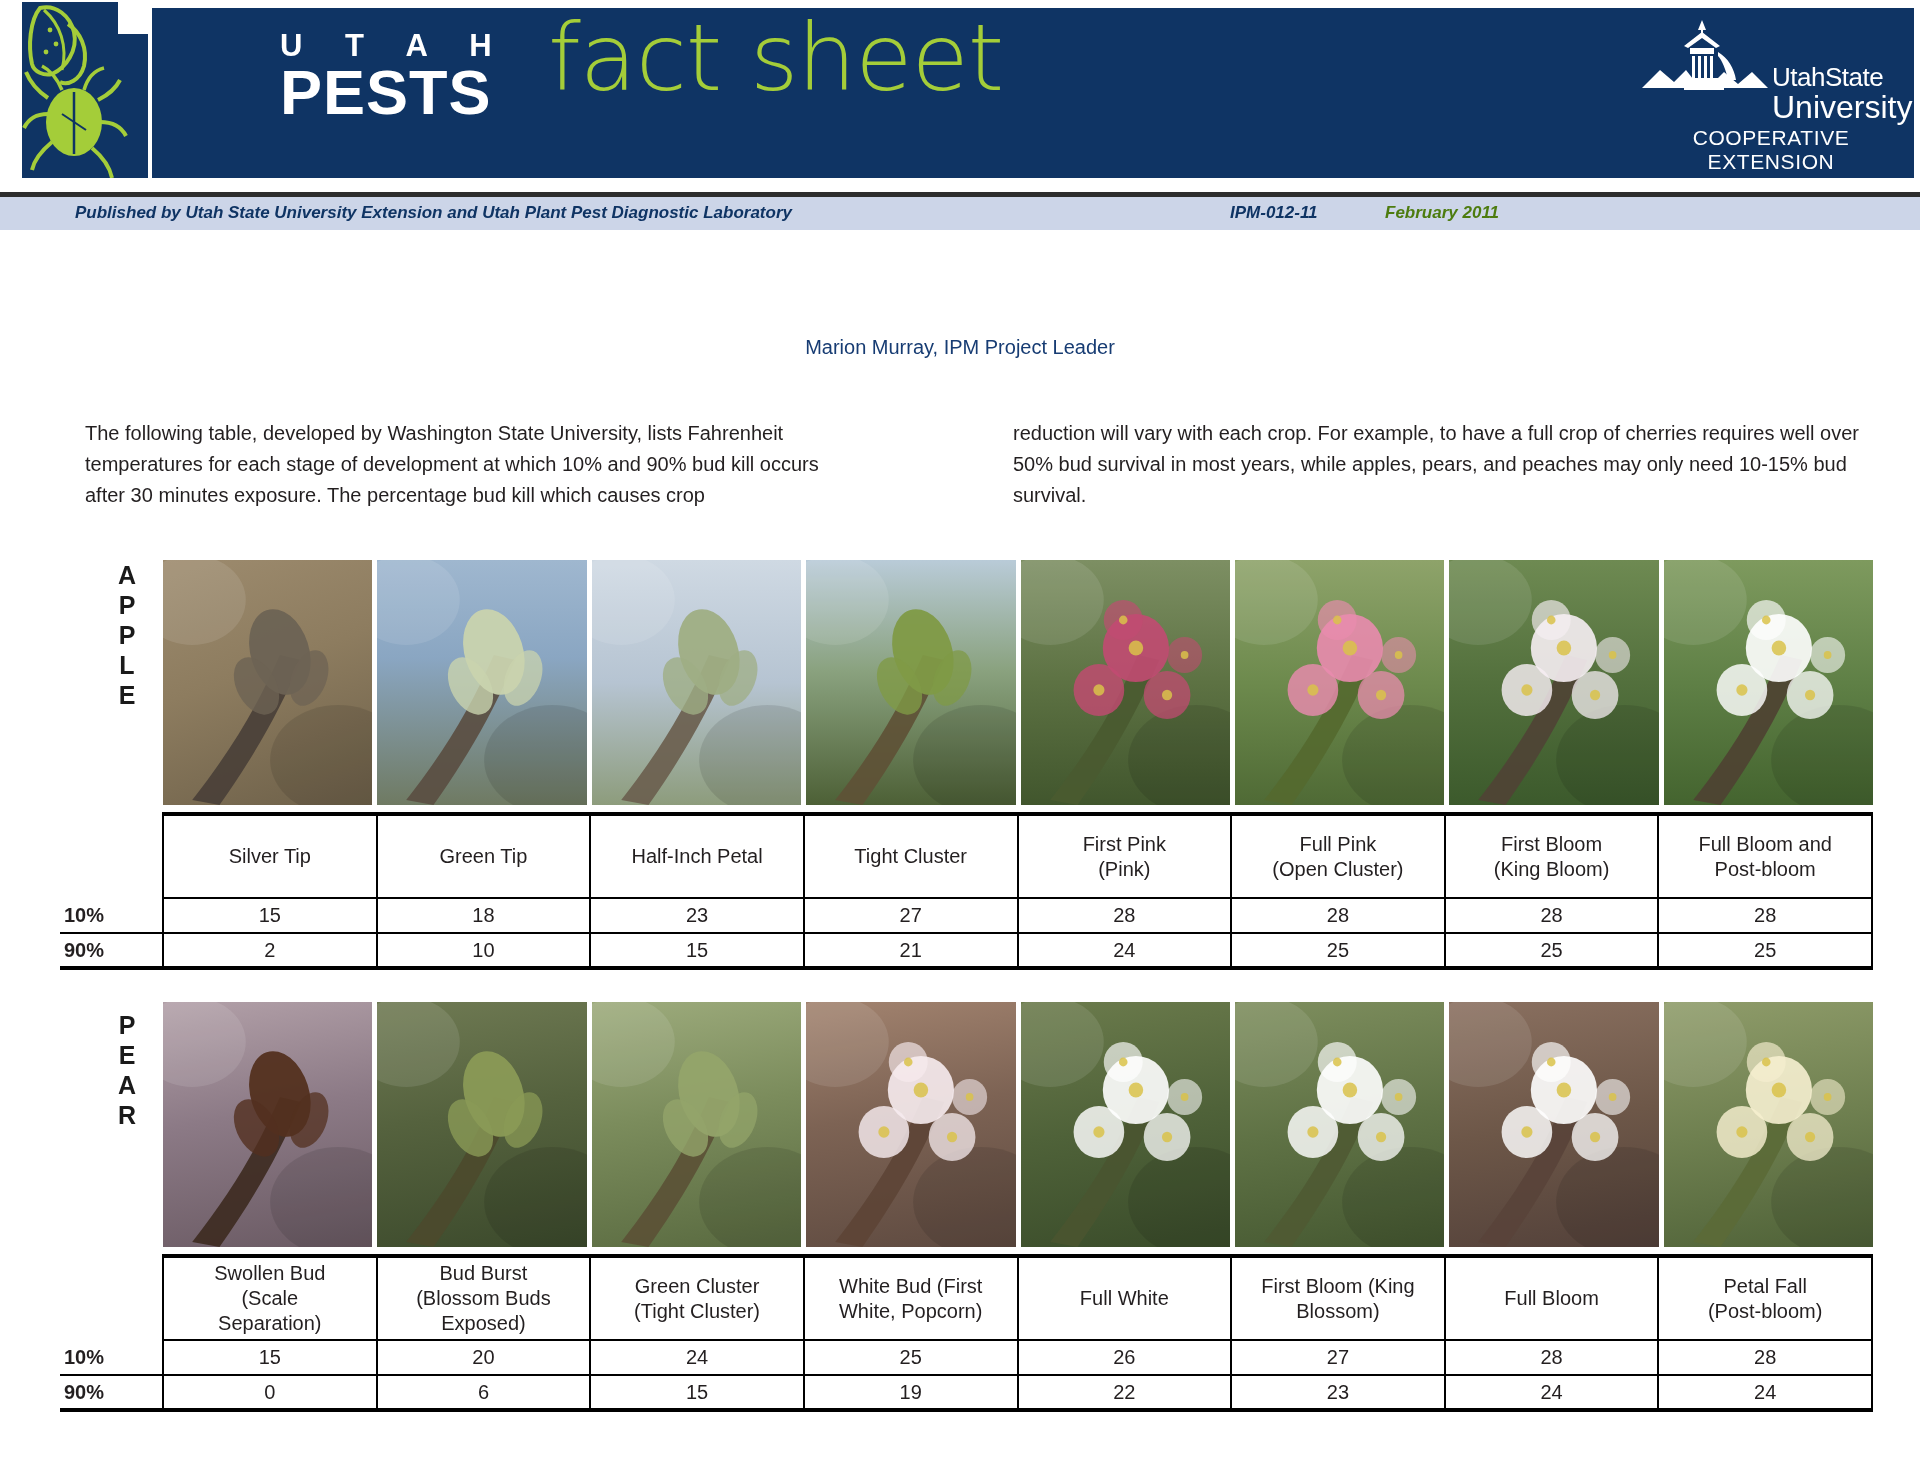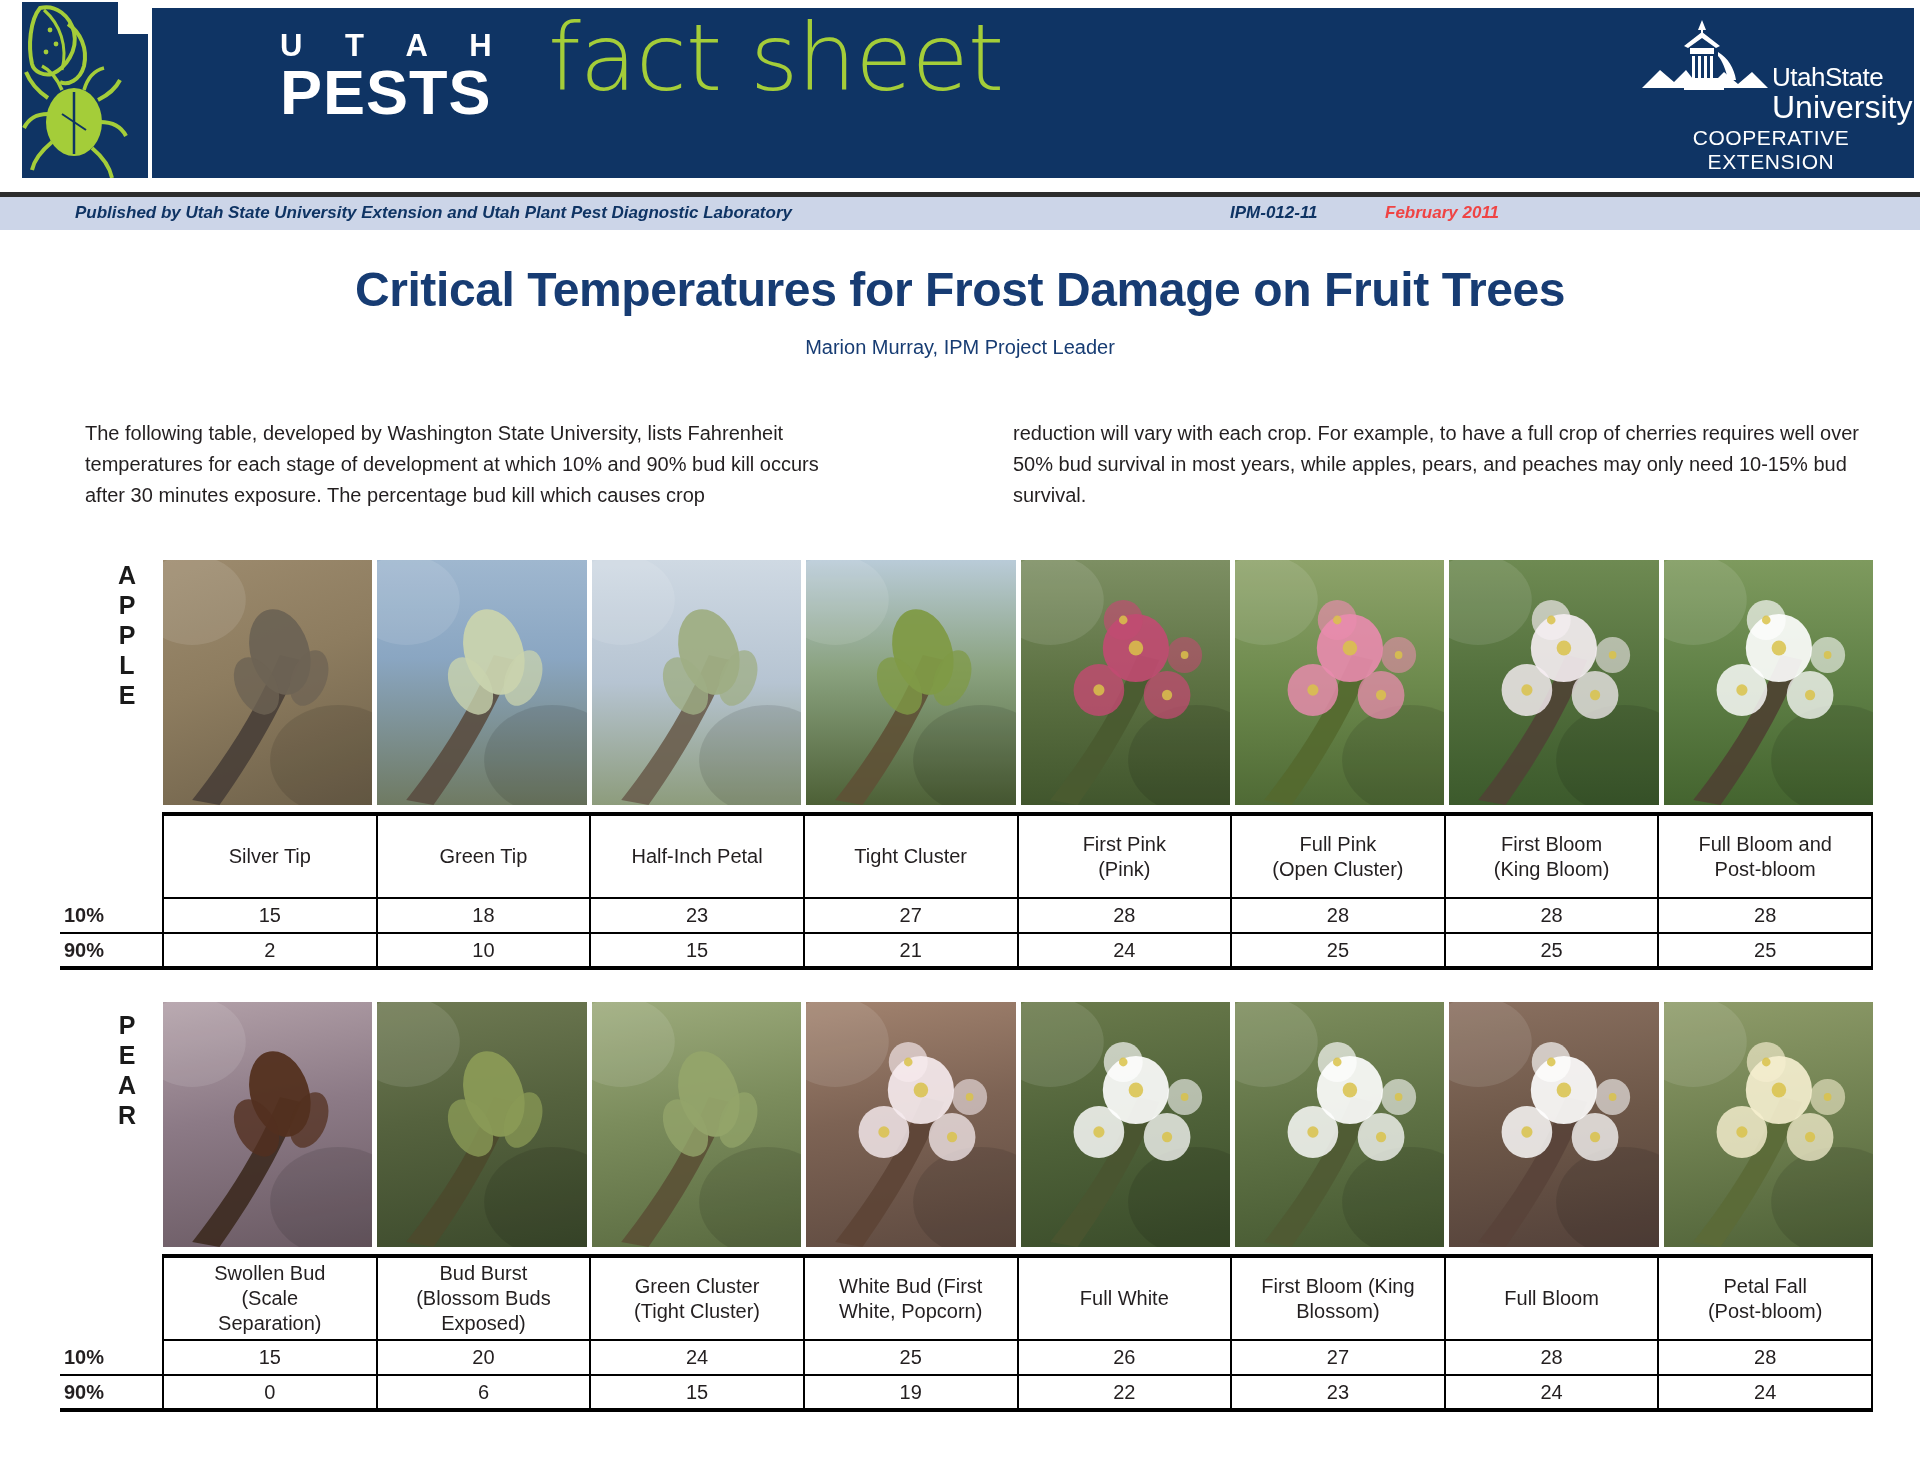--- a/index.html
+++ b/index.html
@@ -69,21 +69,21 @@
   .pub-text {
     position: absolute; left: 75px; top: 203px;
     font-size: 17px; font-weight: bold; color: #0f3464; font-style: italic;
   }
   .pub-code {
     position: absolute; left: 1230px; top: 203px;
     font-size: 17px; font-weight: bold; color: #0f3464; font-style: italic;
   }
   .pub-date {
     position: absolute; left: 1385px; top: 203px;
-    font-size: 17px; font-weight: bold; color: #ef4444; font-style: italic;
+    font-size: 17px; font-weight: bold; color: #4d7c0f; font-style: italic;
   }
 
   
   .title {
     position: absolute; left: 0; top: 262px; width: 1920px;
     text-align: center; font-size: 48px; font-weight: bold; color: #173c73;
     letter-spacing: -0.4px;
   }
   .byline {
     position: absolute; left: 0; top: 336px; width: 1920px;
@@ -199,21 +199,20 @@
       <div class="usu-coop">COOPERATIVE EXTENSION</div>
     </div>
   </div>
 
   <div class="pub-rule"></div>
   <div class="pub-bar"></div>
   <div class="pub-text">Published by Utah State University Extension and Utah Plant Pest Diagnostic Laboratory</div>
   <div class="pub-code">IPM-012-11</div>
   <div class="pub-date">February 2011</div>
 
-  <h1 class="title">Critical Temperatures for Frost Damage on Fruit Trees</h1>
   <div class="byline">Marion Murray, IPM Project Leader</div>
 
   <p class="intro-left">The following table, developed by Washington State University, lists Fahrenheit temperatures for each stage of development at which 10% and 90% bud kill occurs after 30 minutes exposure.  The percentage bud kill which causes crop</p>
   <p class="intro-right">reduction will vary with each crop.  For example, to have a full crop of cherries requires well over 50% bud survival in most years, while apples, pears, and peaches may only need 10-15% bud survival.</p>
 
   <div class="crop-block" id="apple-block" style="top:560px;">
     <div class="crop-label" style="top:0px;">
         <span>A</span>
         <span>P</span>
         <span>P</span>

